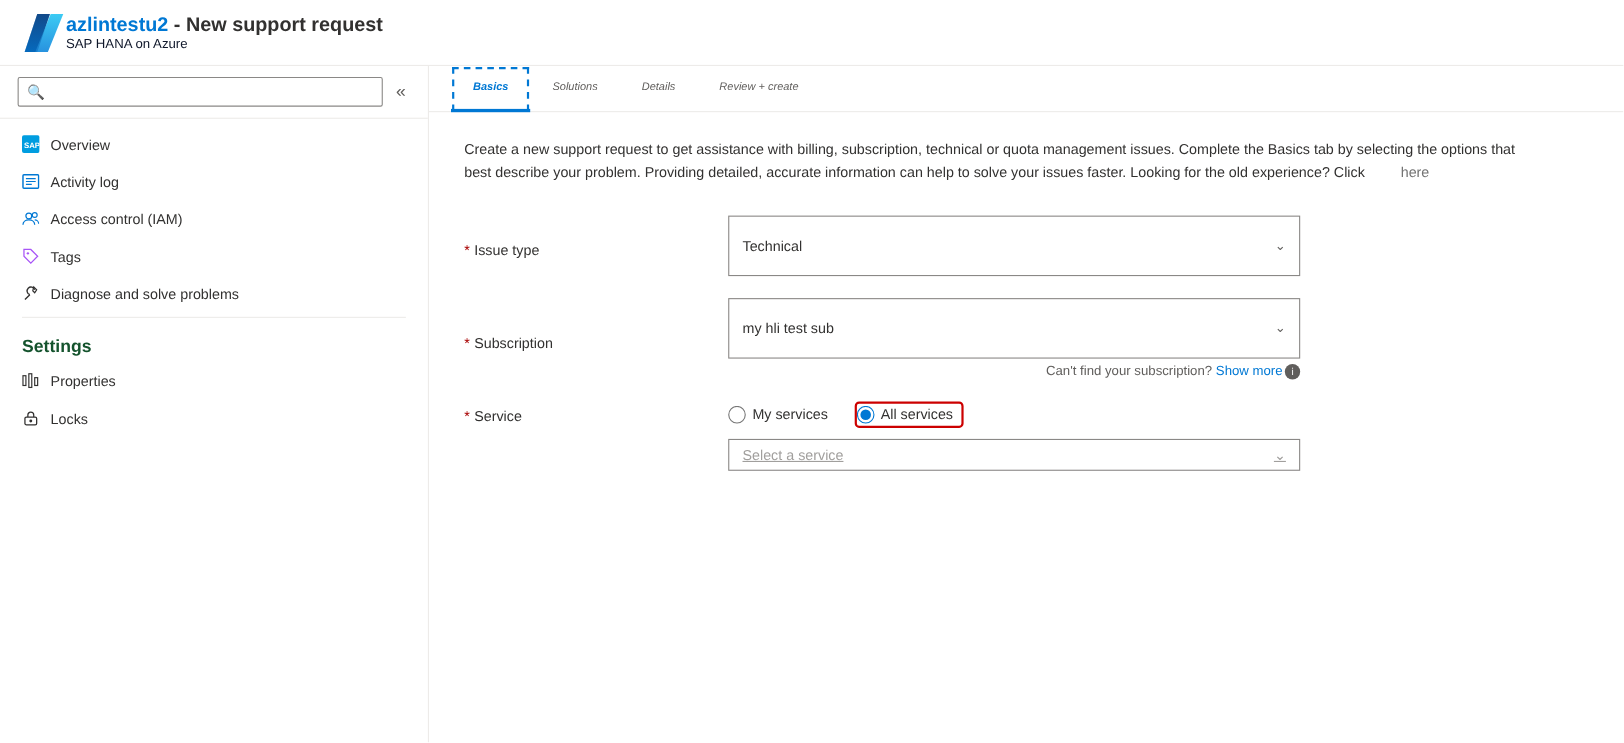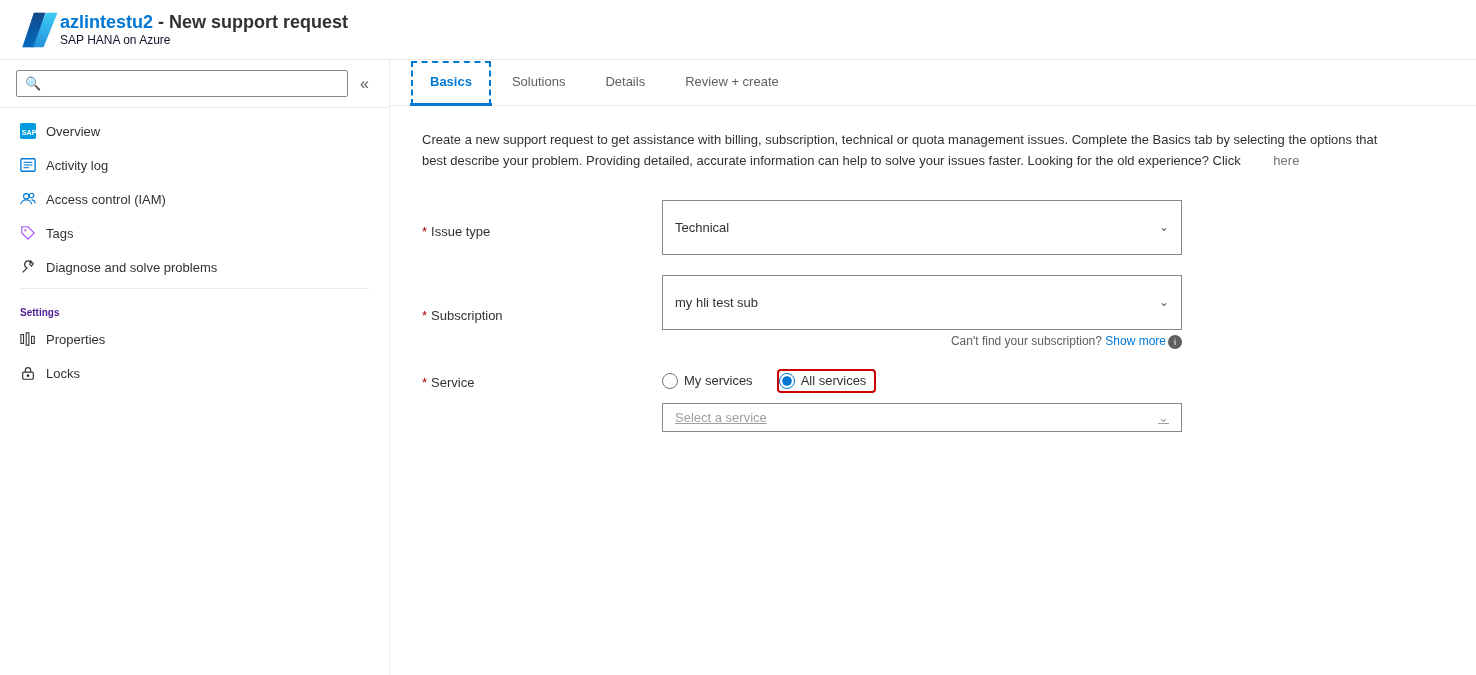--- a/index.html
+++ b/index.html
@@ -52,43 +52,44 @@
       margin-left: auto;
       background: none; border: none; cursor: pointer; font-size: 16px; color: #605e5c;
     }
     .sidebar-nav { padding: 6px 0; }
     .sidebar-nav-item {
       display: flex; align-items: center; padding: 8px 20px; cursor: pointer;
       font-size: 13px; color: #323130; gap: 10px;
     }
     .sidebar-nav-item .nav-icon { width: 16px; height: 18px; flex-shrink: 0; display: flex; align-items: center; justify-content: center; }
     .sidebar-section-label {
-      padding: 14px 20px 4px 20px; font-size: 10px; font-weight: 600; color: #4c1d95;
+      padding: 14px 20px 4px 20px; font-size: 16px; font-weight: 600; color: #14532d;
     }
     .sidebar-divider { border: none; border-top: 1px solid #edebe9; margin: 4px 20px; }
 
     
     .main-content {
       flex: 1;
       overflow-y: auto;
     }
 
     
     .tabs {
       display: flex;
       border-bottom: 1px solid #edebe9;
       padding: 0 20px;
     }
     .tab {
       padding: 14px 20px;
-      font-size: 13px;
+      font-size: 10px;
       cursor: pointer;
       color: #605e5c;
       border-bottom: 3px solid transparent;
       margin-bottom: -1px;
+      font-style: italic;
     }
     .tab.active {
       color: #0078d4;
       border-bottom: 3px solid #0078d4;
       font-weight: 600;
       outline: 2px dashed #0078d4;
       outline-offset: -3px;
     }
 
     

